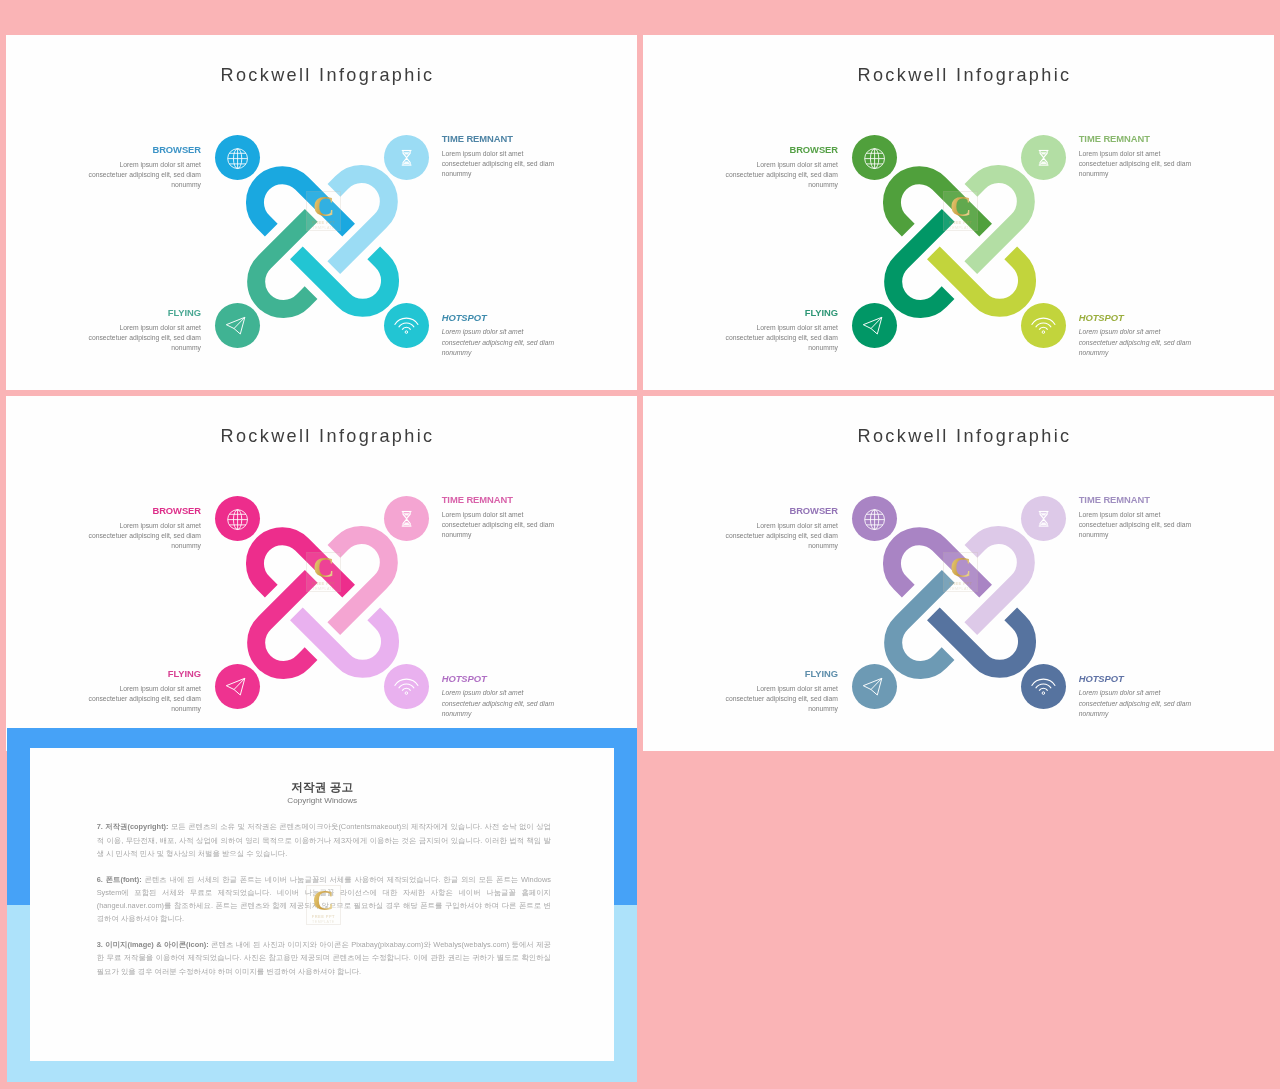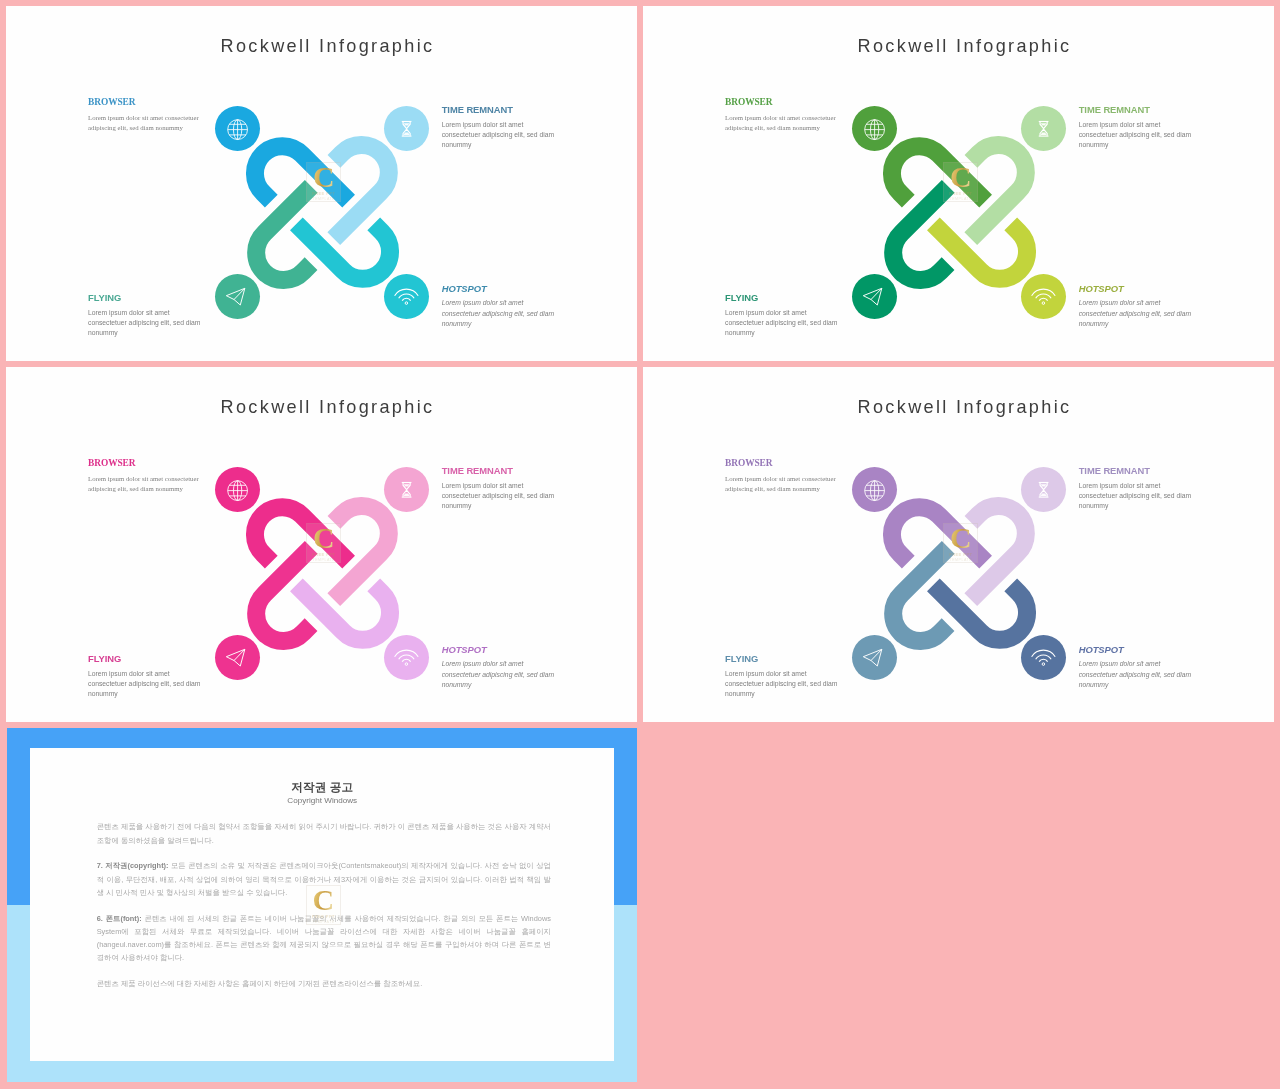--- a/index.html
+++ b/index.html
@@ -3,21 +3,21 @@
 <meta charset="utf-8">
 <title>Rockwell Infographic</title>
 <style>
   html,body{margin:0;padding:0;}
   *{-webkit-font-smoothing:antialiased;-moz-osx-font-smoothing:grayscale;}
   body{width:1280px;height:1089px;background:#fab4b6;overflow:hidden;
        font-family:"Liberation Sans",sans-serif;-webkit-font-smoothing:antialiased;
        text-rendering:optimizeLegibility;}
   #page{position:relative;width:1280px;height:1089px;background:#fab4b6;}
   .slide,.sE{will-change:transform;}
-  .slide{position:absolute;background:#fefefe;overflow:hidden;}
+  .slide{position:absolute;background:#fefefe;overflow:hidden;margin-top:29px;}
   .sA{left:6px;top:6px;width:631px;height:355px;}
   .sB{left:643px;top:6px;width:631px;height:355px;}
   .sC{left:6px;top:367px;width:631px;height:355px;}
   .sD{left:643px;top:367px;width:631px;height:355px;}
 
   .deck-title{position:absolute;left:12px;right:0;top:29.6px;text-align:center;
     font-size:18.1px;font-weight:400;letter-spacing:2.35px;color:#3d3d3d;
     white-space:nowrap;line-height:20px;}
 
   .knot-wrap{position:absolute;left:233.05px;top:122.55px;width:167px;height:167px;}
@@ -25,23 +25,23 @@
   .node svg{position:absolute;left:0;top:0;}
   .n-tl{left:208.8px;top:99.7px;}
   .n-tr{left:377.9px;top:99.5px;}
   .n-bl{left:208.5px;top:268.1px;}
   .n-br{left:377.8px;top:268.1px;}
 
   .blk{position:absolute;width:113px;}
   .blk .lab{font-size:9.4px;font-weight:700;letter-spacing:-0.06px;line-height:9.6px;}
   .blk .bdy{font-size:6.77px;line-height:10.25px;color:#7f7f7f;font-weight:400;
             margin-top:5.1px;}
-  .b-tl{left:82px;top:92px;font-family:Liberation Serif, serif;}
+  .b-tl{left:82px;top:110px;text-align:right;}
   .b-tr{left:435.7px;top:99.1px;text-align:left;}
-  .b-bl{left:82px;top:287px;}
+  .b-bl{left:82px;top:273px;text-align:right;}
   .b-br{left:435.7px;top:277.6px;text-align:left;font-style:italic;}
 
   .wm,.wm2{position:absolute;left:300.2px;top:156.3px;width:35.3px;height:39.4px;
       border:0.8px solid rgba(175,160,145,0.17);box-sizing:border-box;background:rgba(255,253,247,0.10);}
   .wm .c,.wm2 .c{position:absolute;left:0;right:0;top:-0.7px;text-align:center;
       font-family:"Liberation Serif",serif;font-weight:700;font-size:30px;
       color:#c99b44;line-height:28px;
       background:linear-gradient(105deg,#b8873a 0%,#e0c06a 28%,#c79a3e 52%,#e8d28e 72%,#b98c3c 100%);
       -webkit-background-clip:text;background-clip:text;-webkit-text-fill-color:transparent;}
   .wm .l1,.wm2 .l1{position:absolute;left:0;right:0;top:27.9px;text-align:center;
@@ -392,24 +392,23 @@
     <div class="l2">TEMPLATE</div>
   </div>
 </div>
 <div class="sE">
   <div class="fr-top" style="background: rgb(70, 162, 247);"></div>
   <div class="fr-bot" style="background: rgb(173, 226, 250);"></div>
   <div class="panel" style="background: rgb(254, 254, 254);">
     <div class="nt-title">저작권 공고</div>
     <div class="nt-sub">Copyright Windows</div>
     <div class="nt-body">
-      <p>콘텐츠 제품을 사용하기 전에 다음의 협약서 조항들을 자세히 읽어 주시기 바랍니다. 귀하가 이 콘텐츠 제품을 사용하는 것은 사용자 계약서 조항에 동의하셨음을 알려드립니다.</p>
       <p><b>7. 저작권(copyright):</b> 모든 콘텐츠의 소유 및 저작권은 콘텐츠메이크아웃(Contentsmakeout)의 제작자에게 있습니다. 사전 승낙 없이 상업적 이용, 무단전재, 배포, 사적 상업에 의하여 영리 목적으로 이용하거나 제3자에게 이용하는 것은 금지되어 있습니다. 이러한 법적 책임 발생 시 민사적 민사 및 형사상의 처벌을 받으실 수 있습니다.</p>
       <p><b>6. 폰트(font):</b> 콘텐츠 내에 된 서체의 한글 폰트는 네이버 나눔글꼴의 서체를 사용하여 제작되었습니다. 한글 외의 모든 폰트는 Windows System에 포함된 서체와 무료로 제작되었습니다. 네이버 나눔글꼴 라이선스에 대한 자세한 사항은 네이버 나눔글꼴 홈페이지(hangeul.naver.com)를 참조하세요. 폰트는 콘텐츠와 함께 제공되지 않으므로 필요하실 경우 해당 폰트를 구입하셔야 하며 다른 폰트로 변경하여 사용하셔야 합니다.</p>
-      <p>콘텐츠 제품 라이선스에 대한 자세한 사항은 홈페이지 하단에 기재된 콘텐츠라이선스를 참조하세요.</p>
+      <p><b>3. 이미지(image) &amp; 아이콘(icon):</b> 콘텐츠 내에 된 사진과 이미지와 아이콘은 Pixabay(pixabay.com)와 Webalys(webalys.com) 등에서 제공한 무료 저작물을 이용하여 제작되었습니다. 사진은 참고용만 제공되며 콘텐츠에는 수정합니다. 이에 관한 권리는 귀하가 별도로 확인하실 필요가 있을 경우 여러분 수정하셔야 하며 이미지를 변경하여 사용하셔야 합니다.</p>
     </div>
   <div class="wm2">
     <div class="c">C</div>
     <div class="l1">FREE PPT</div>
     <div class="l2">TEMPLATE</div>
   </div>
   </div>
 </div>
 </div>
 

